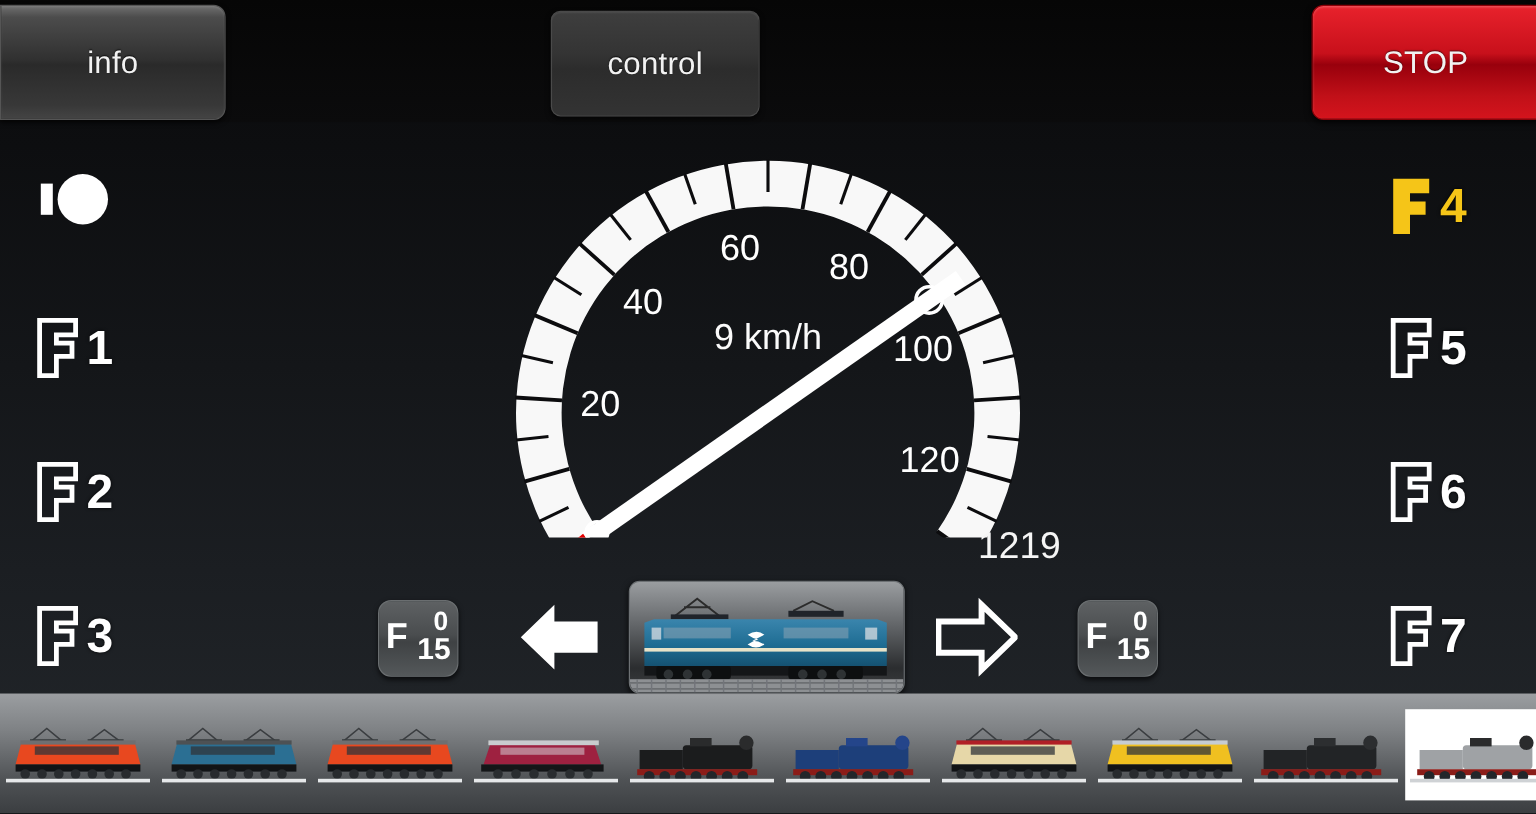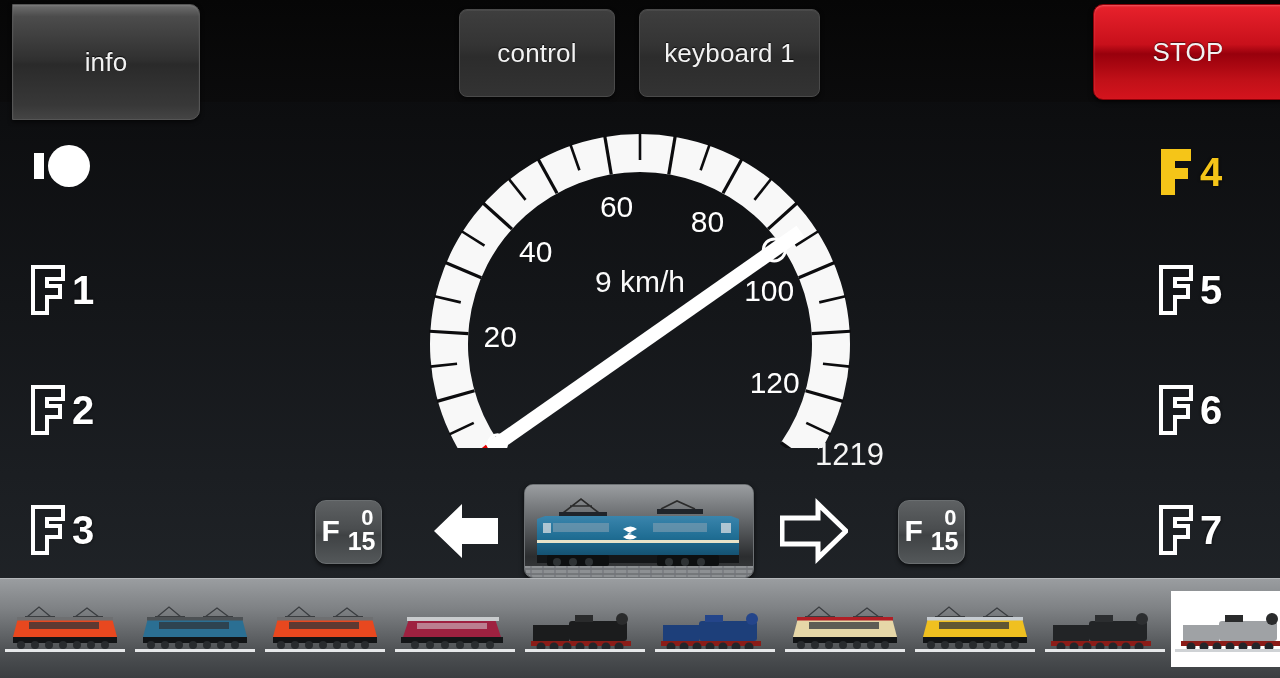--- a/index.html
+++ b/index.html
@@ -48,22 +48,22 @@
     border: 1px solid #4a4a4a;
     box-shadow: 0 1px 1px rgba(255,255,255,0.07) inset, 0 2px 4px rgba(0,0,0,0.6);
     text-shadow: 0 -1px 1px rgba(0,0,0,0.8);
   }
   .btn-stop {
     background: linear-gradient(to bottom, #e8222c 0%, #c8101b 42%, #98000c 52%, #c11018 80%, #d4141d 100%);
     border: 1px solid #8d0008;
     box-shadow: 0 1px 2px rgba(255,255,255,0.25) inset, 0 2px 5px rgba(0,0,0,0.7);
     text-shadow: 0 -1px 1px rgba(0,0,0,0.55);
   }
-  #btn-info    { left: 12px;    top: 4px;  width: 188px; height: 116px; border-radius: 0 10px 10px 0; text-align: center; }
-  #btn-control { left: 459px; top: 9px;  width: 156px; height: 88px; border-radius: 8px; }
+  #btn-info    { left: 0;    top: 4px;  width: 188px; height: 96px; border-radius: 0 10px 10px 0; text-align: center; }
+  #btn-control { left: 459px; top: 9px;  width: 174px; height: 88px; border-radius: 8px; }
   #btn-keyboard{ left: 639px; top: 9px;  width: 181px; height: 88px; border-radius: 8px; }
   #btn-stop    { left: 1093px;top: 4px;  width: 190px; height: 96px; border-radius: 10px 0 0 10px; font-weight: normal; }
 
   
   .fkey {
     position: absolute;
     display: flex;
     align-items: center;
     justify-content: flex-start;
     user-select: none;
@@ -163,23 +163,20 @@
 <body>
 
 <div id="app">
 
   <div class="topbar">
     <div class="btn btn-grey" id="btn-info">
       <span>info</span>
     </div>
     <div class="btn btn-dark" id="btn-control">
       <span>control</span>
-    </div>
-    <div class="btn btn-dark" id="btn-keyboard">
-      <span>keyboard 1</span>
     </div>
     <div class="btn btn-stop" id="btn-stop">
       <span>STOP</span>
     </div>
   </div>
 
   <div class="fkey" style="left:28px; top:140px; width:120px; height:52px;">
     <svg width="66" height="46" viewBox="0 0 66 46">
       <rect x="6" y="10" width="10" height="26" fill="#ffffff"></rect>
       <circle cx="41" cy="23" r="21" fill="#ffffff"></circle>

